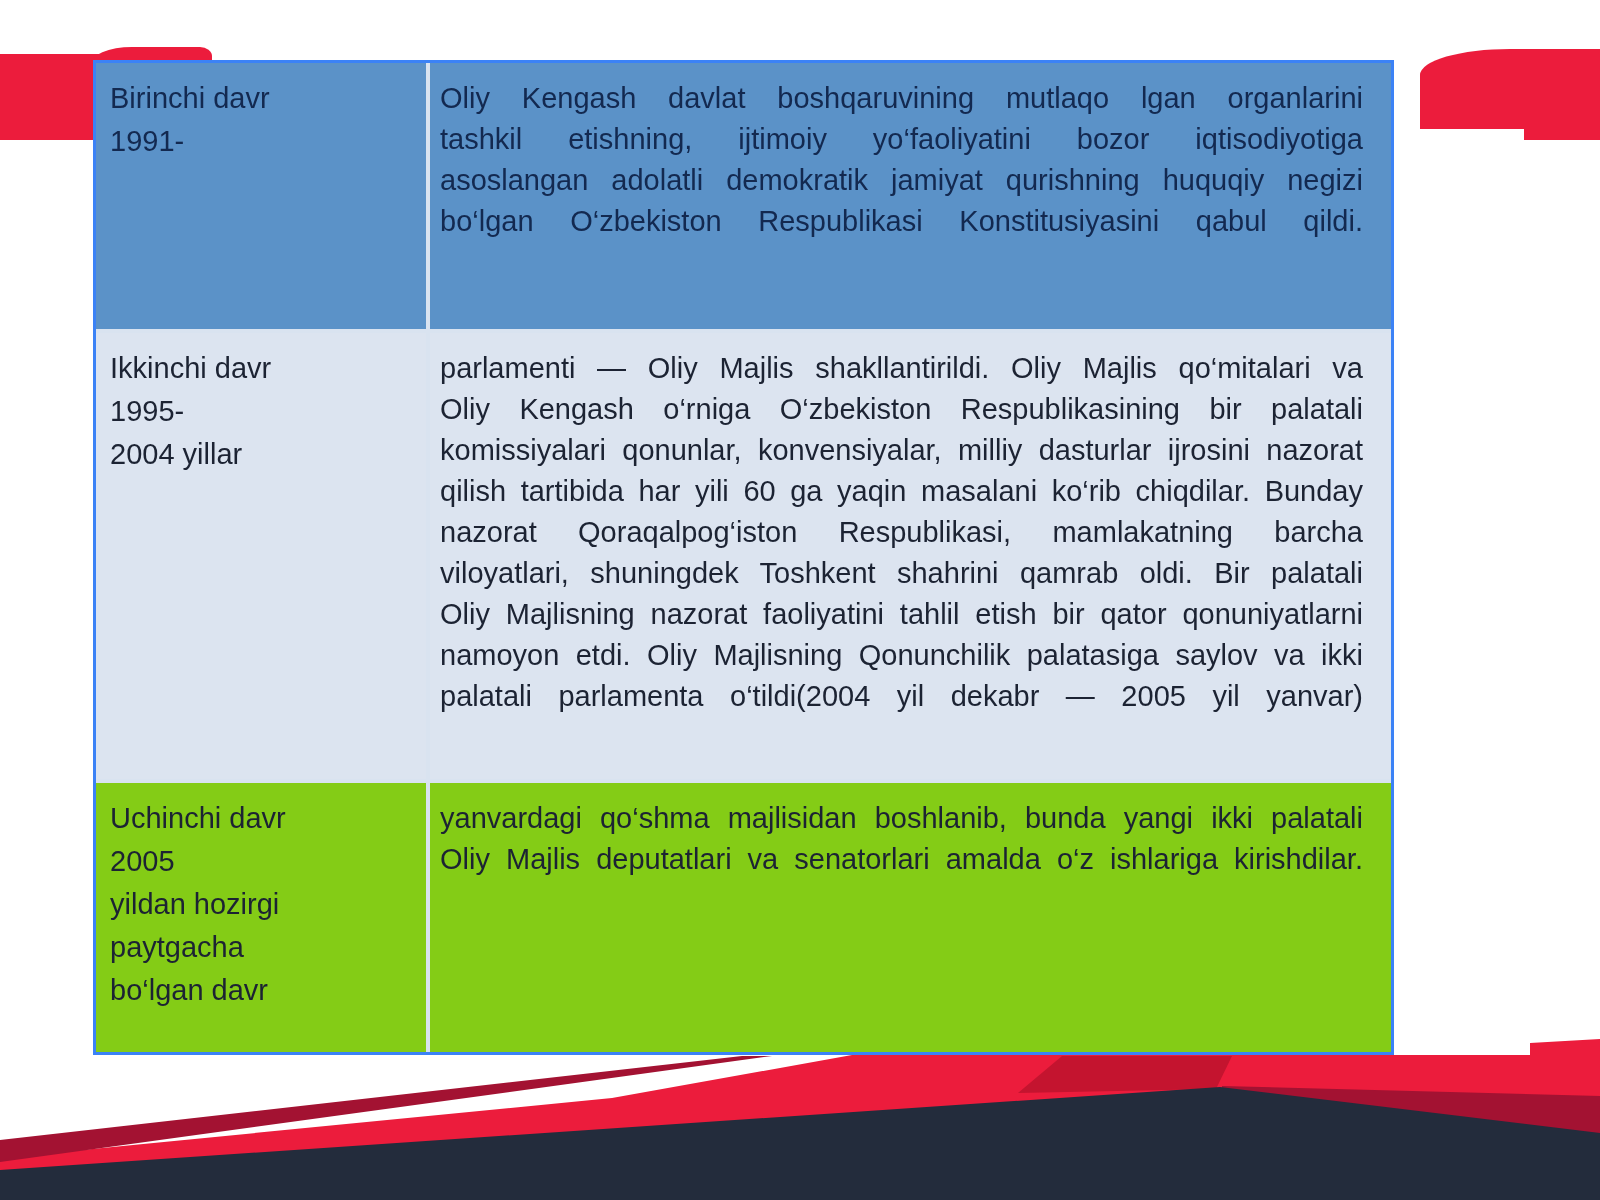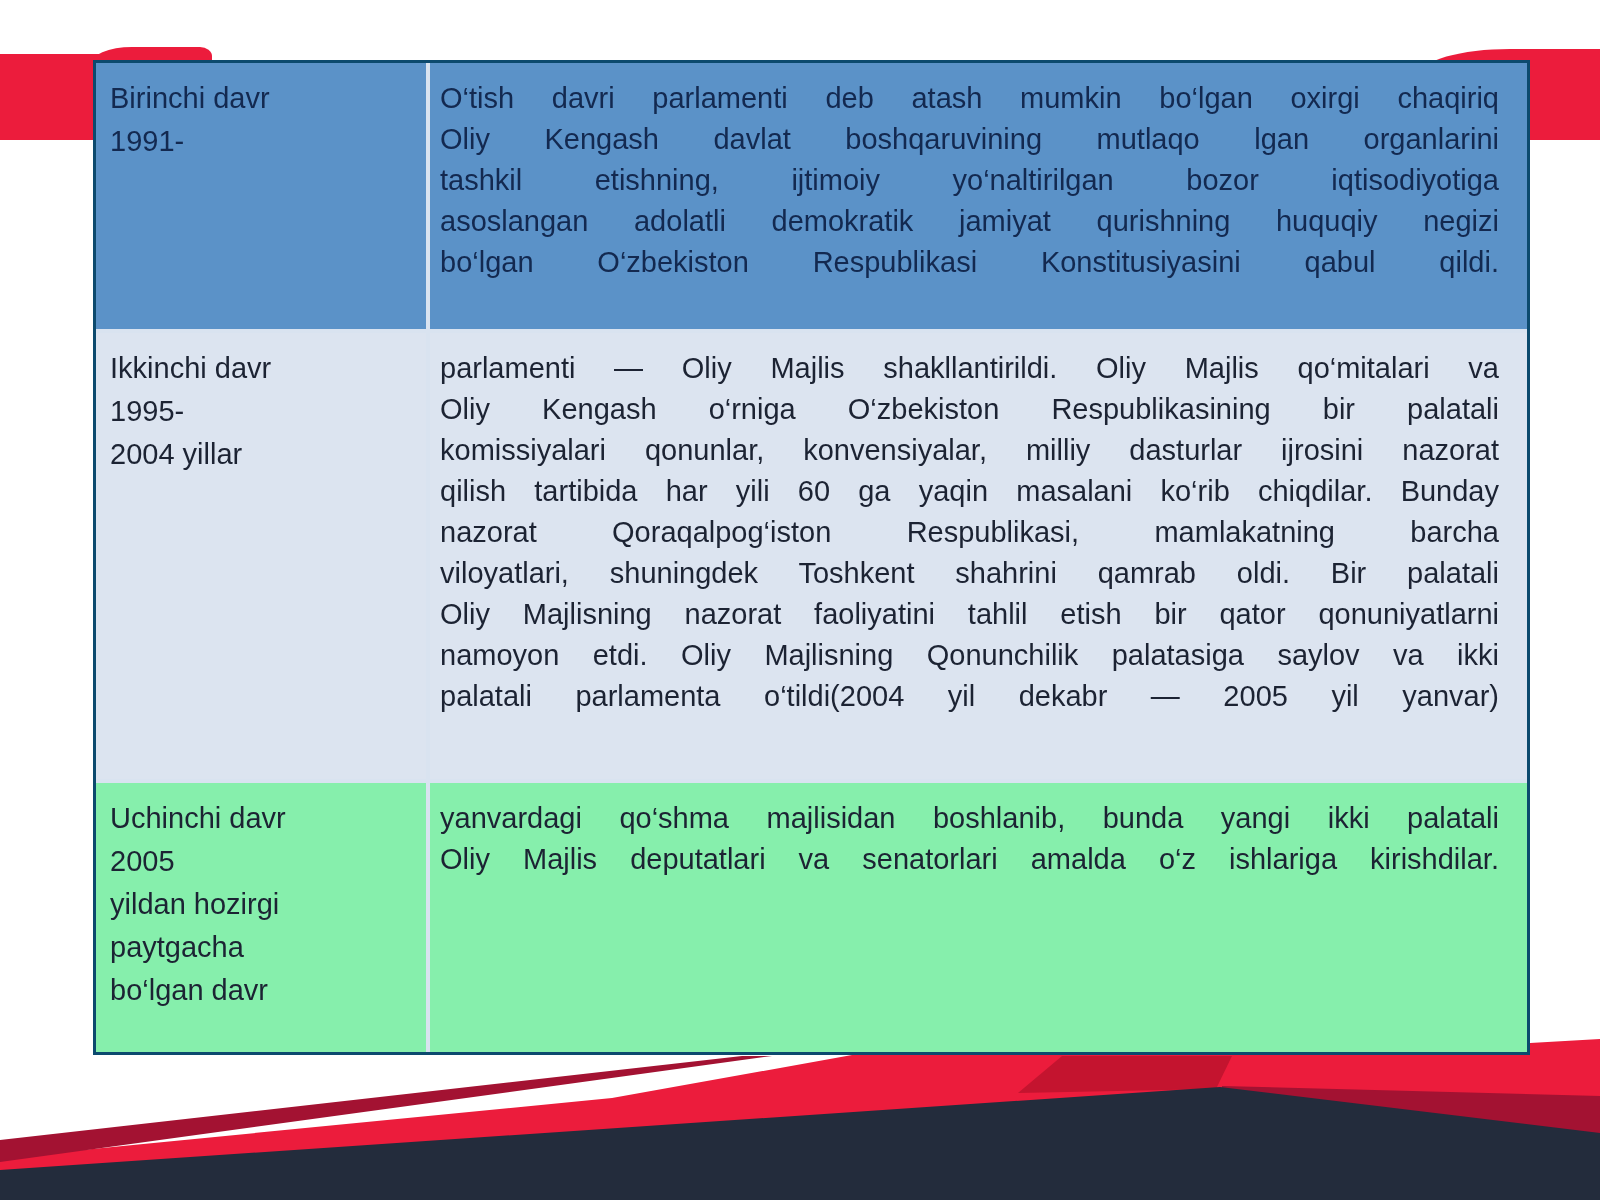--- a/index.html
+++ b/index.html
@@ -11,27 +11,27 @@
   .ear-left{position:absolute;left:90px;top:47px;width:122px;height:70px;background:#ec1c3c;
             border-radius:42px 12px 0 0 / 18px 9px 0 0;z-index:0;}
   .band-right{position:absolute;left:1524px;top:54px;width:76px;height:86px;background:#ec1c3c;z-index:0;}
   .ear-right{position:absolute;left:1420px;top:49px;width:180px;height:80px;background:#ec1c3c;
              border-radius:90px 0 0 0 / 26px 0 0 0;z-index:0;}
 
   
   .bottom-deco{position:absolute;left:0;top:0;width:1600px;height:1200px;z-index:1;}
 
   
-  .ptable{position:absolute;left:93px;top:60px;width:1437px;height:995px;z-index:2;
-          box-sizing:border-box;border:3px solid #0c4a6e;background:#d9e3f0;
+  .ptable{position:absolute;left:93px;top:60px;width:1301px;height:995px;z-index:2;
+          box-sizing:border-box;border:3px solid #3b82f6;background:#d9e3f0;
           display:grid;grid-template-columns:330px 1fr;grid-template-rows:266px 446px 269px;gap:4px;}
   .cell{box-sizing:border-box;overflow:hidden;}
   .bg1{background:#5b92c8;color:#132950;}
   .bg2{background:#dce4f0;color:#1c2333;}
-  .bg3{background:#86efac;color:#1c2333;}
+  .bg3{background:#84cc16;color:#1c2333;}
   .period{padding:14px 6px 10px 14px;font-size:29px;line-height:43px;}
   .desc{padding:15px 28px 12px 10px;font-size:29px;line-height:41px;}
   .desc .jline{text-align:justify;text-align-last:justify;}
   .period .jline{text-align:left;}
 </style>
 </head>
 <body>
 
 <div class="slide">
 
@@ -48,23 +48,22 @@
     <polygon points="0,1140 742,1056 772,1056 0,1162" fill="#a31232"></polygon>
   </svg>
 
   <div class="ptable">
 
     <div class="cell period bg1">
         <div class="jline">Birinchi davr</div>
         <div class="jline">1991-</div>
       </div>
     <div class="cell desc bg1">
-        <div class="jline">O‘tish davri parlamenti deb atash mumkin bo‘lgan oxirgi chaqiriq</div>
         <div class="jline">Oliy Kengash davlat boshqaruvining mutlaqo lgan organlarini</div>
-        <div class="jline">tashkil etishning, ijtimoiy yo‘naltirilgan bozor iqtisodiyotiga</div>
+        <div class="jline">tashkil etishning, ijtimoiy yo‘faoliyatini bozor iqtisodiyotiga</div>
         <div class="jline">asoslangan adolatli demokratik jamiyat qurishning huquqiy negizi</div>
         <div class="jline">bo‘lgan O‘zbekiston Respublikasi Konstitusiyasini qabul qildi.</div>
       </div>
 
     <div class="cell period bg2">
         <div class="jline">Ikkinchi davr</div>
         <div class="jline">1995-</div>
         <div class="jline">2004 yillar</div>
       </div>
     <div class="cell desc bg2">

